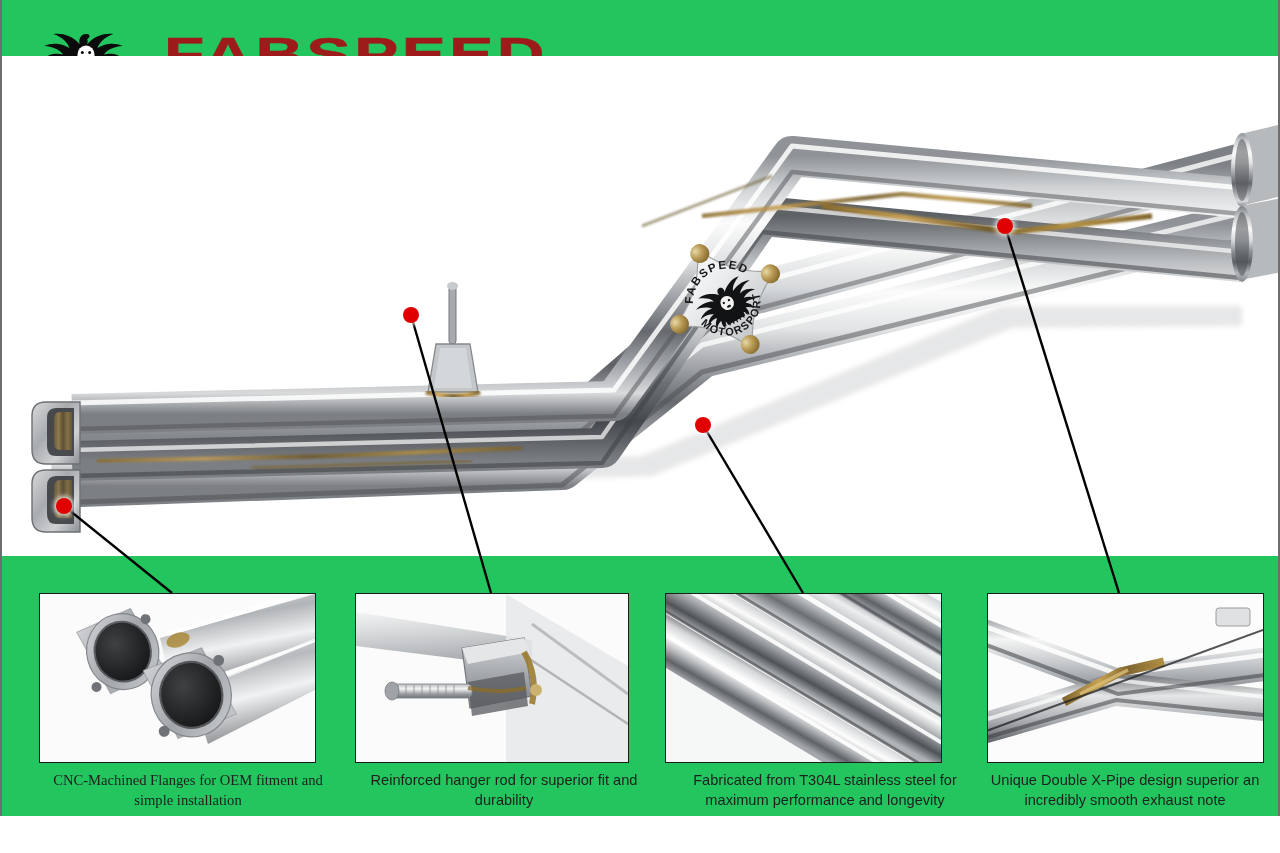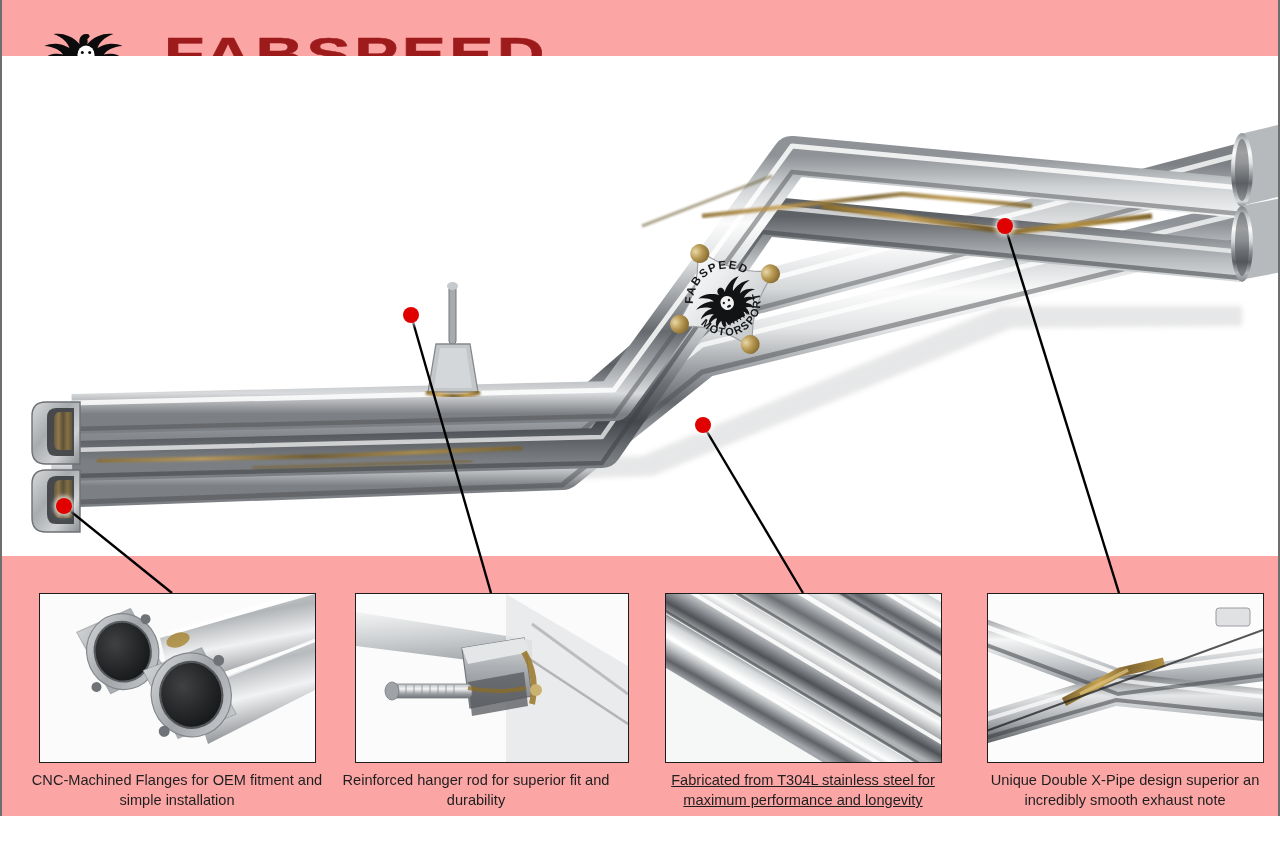--- a/index.html
+++ b/index.html
@@ -5,21 +5,21 @@
   html,body{margin:0;padding:0;}
   body{
     width:1280px;height:853px;
     background:#ffffff;
     font-family:"Liberation Sans", sans-serif;
     overflow:hidden;
   }
   #page{
     position:relative;
     width:1280px;height:816px;
-    background:#fca5a5;
+    background:#22c55e;
     box-sizing:border-box;
     border-left:2px solid #6e6e6e;
     border-right:2px solid #6e6e6e;
     overflow:hidden;
   }
 
   
   #logo{position:absolute;left:36px;top:28px;width:480px;height:66px;}
   #logo-mark{position:absolute;left:0;top:0;width:96px;height:62px;}
   #logo-word{position:absolute;left:126px;top:1px;width:386px;height:48px;}
@@ -54,23 +54,23 @@
     position:absolute;top:770px;
     font-size:14.6px;line-height:20px;color:#1f1f1f;
     text-align:center;
   }
 
   .p1{left:37px;width:275px;}
   .p2{left:353px;width:272px;}
   .p3{left:663px;width:275px;}
   .p4{left:985px;width:275px;}
 
-  .c1{left:24px;width:302px;}
-  .c2{left:326px;width:296px;}
-  .c3{left:650px;width:302px;text-decoration:underline;}
+  .c1{left:35px;width:302px;font-family:Liberation Serif, serif;}
+  .c2{left:354px;width:296px;}
+  .c3{left:672px;width:302px;}
   .c4{left:972px;width:302px;}
 </style>
 </head>
 <body>
 
 <div id="page">
 
   <div id="logo">
 
     <div id="logo-mark">

